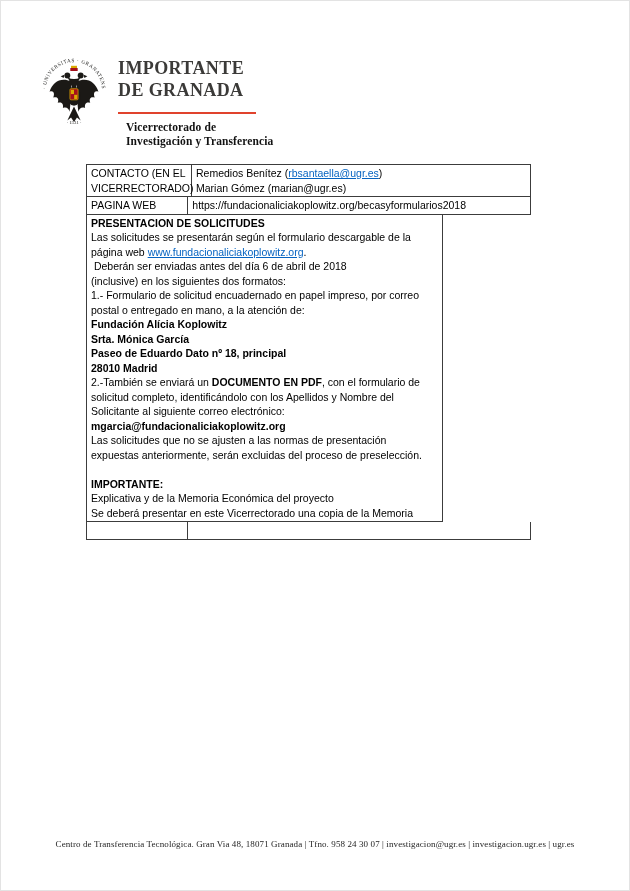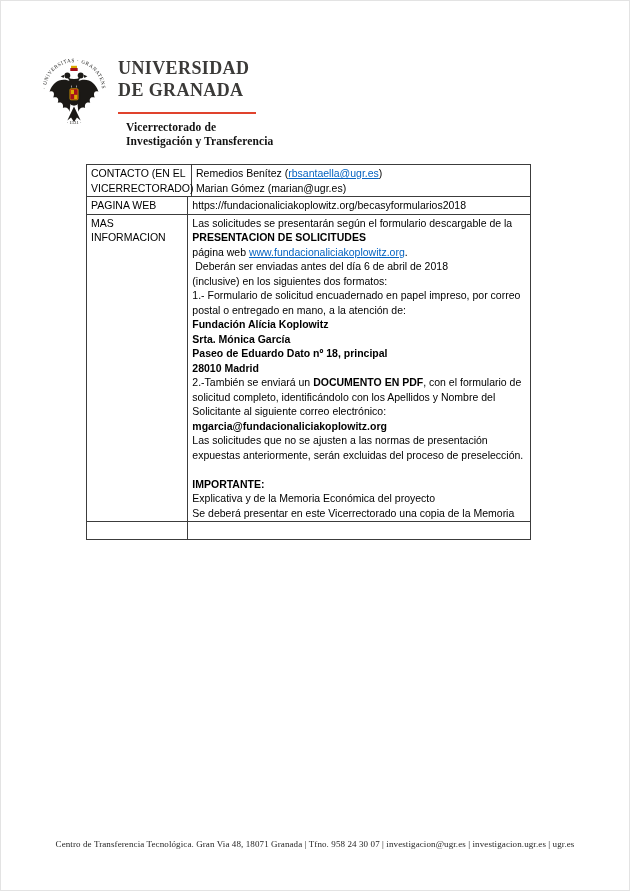--- a/index.html
+++ b/index.html
@@ -72,21 +72,21 @@
 
     <ellipse cx="50" cy="62" rx="9" ry="13" fill="#1b1916"></ellipse>
     <path d="M50,76 L41,95 L46,91 L50,97 L54,91 L59,95 Z" fill="#1b1916"></path>
     <rect x="44.5" y="52" width="11" height="15" rx="1.5" fill="#a50f1a" stroke="#d9a800" stroke-width="1"></rect>
     <rect x="45.8" y="53.4" width="4.2" height="5.8" fill="#d9a800"></rect>
     <rect x="50.2" y="60.2" width="4.2" height="5.8" fill="#d9a800"></rect>
     <text x="50" y="99" text-anchor="middle" font-size="6.5" font-family="Liberation Serif, serif" fill="#1d1d1b">· 1531 ·</text>
   </svg>
 
   <div class="wordmark">
-    <div>UNIVERSIDAD</div>
+    <div>IMPORTANTE</div>
     <div>DE GRANADA</div>
   </div>
 
   <div class="redline"></div>
 
   <div class="dept">
     <div>Vicerrectorado de</div>
     <div>Investigación y Transferencia</div>
   </div>
 
@@ -103,27 +103,23 @@
       </div>
       <div class="trow">
         <div class="cell lab">
           <div class="line">PAGINA WEB</div>
         </div>
         <div class="cell con">
           <div class="line"><span>https://fundacionaliciakoplowitz.org/becasyformularios2018</span></div>
         </div>
       </div>
       <div class="trow">
-        <div class="cell lab">
-          <div class="line">MAS</div>
-          <div class="line">INFORMACION</div>
-        </div>
         <div class="cell con">
+          <div class="line"><span class="b">PRESENTACION DE SOLICITUDES</span></div>
           <div class="line"><span>Las solicitudes se presentarán según el formulario descargable de la</span></div>
-          <div class="line"><span class="b">PRESENTACION DE SOLICITUDES</span></div>
           <div class="line"><span>página web </span><a class="link" href="#">www.fundacionaliciakoplowitz.org</a><span>.</span></div>
           <div class="line"><span> Deberán ser enviadas antes del día 6 de abril de 2018</span></div>
           <div class="line"><span>(inclusive) en los siguientes dos formatos:</span></div>
           <div class="line"><span>1.- Formulario de solicitud encuadernado en papel impreso, por correo</span></div>
           <div class="line"><span>postal o entregado en mano, a la atención de:</span></div>
           <div class="line"><span class="b">Fundación Alícia Koplowitz</span></div>
           <div class="line"><span class="b">Srta. Mónica García</span></div>
           <div class="line"><span class="b">Paseo de Eduardo Dato nº 18, principal</span></div>
           <div class="line"><span class="b">28010 Madrid</span></div>
           <div class="line"><span>2.-También se enviará un </span><span class="b">DOCUMENTO EN PDF</span><span>, con el formulario de</span></div>

